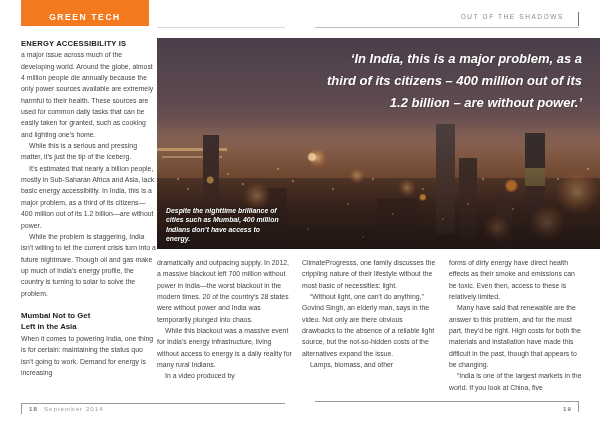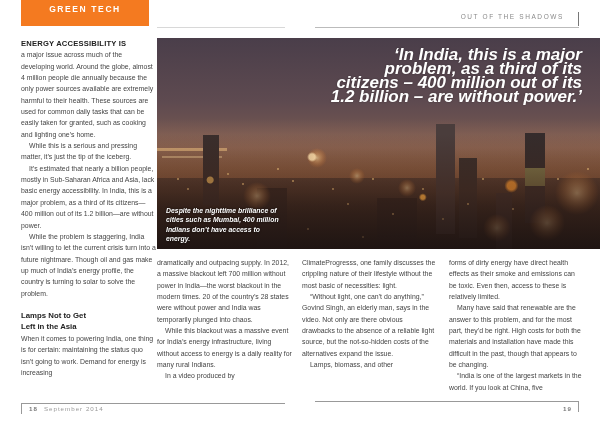--- a/index.html
+++ b/index.html
@@ -4,21 +4,21 @@
 <style>
   html, body { margin: 0; padding: 0; }
   body {
     width: 600px; height: 424px; overflow: hidden; position: relative;
     background: #ffffff; font-family: "Liberation Sans", sans-serif; color: #3a3a3a;
   }
   .section-tab {
     position: absolute; left: 21px; top: 0; width: 128px; height: 26px;
     background: #f47a20; color: #ffffff; font-weight: bold; font-size: 8.5px;
     letter-spacing: 1.6px; text-align: center; line-height: 18px;
-    box-sizing: border-box;
+    padding-top: 8px; box-sizing: border-box;
   }
   .header-rule-left {
     position: absolute; left: 157px; top: 27px; width: 128px; height: 1px; background: #d8d8d8;
   }
   .running-head {
     position: absolute; right: 36px; top: 13px; font-size: 6.5px; letter-spacing: 1.6px; color: #8a8a8a;
   }
   .running-head-bar {
     position: absolute; left: 578px; top: 12px; width: 1px; height: 14px; background: #777;
   }
@@ -34,21 +34,21 @@
     background:
       radial-gradient(circle at 12% 40%, rgba(255,190,90,0.5) 0 3px, transparent 4px),
       radial-gradient(circle at 35% 20%, rgba(255,230,180,0.7) 0 3px, transparent 5px),
       radial-gradient(circle at 60% 55%, rgba(255,170,60,0.6) 0 2px, transparent 4px),
       radial-gradient(circle at 80% 45%, rgba(255,150,40,0.55) 0 4px, transparent 7px),
       linear-gradient(180deg, rgba(120,80,50,0.0) 0%, rgba(60,35,25,0.6) 50%, rgba(30,20,18,0.9) 100%);
   }
   .lights { position: absolute; inset: 0; }
   .pull-quote {
     position: absolute; right: 18px; top: 10px; width: 260px; text-align: right;
-    color: #ffffff; font-weight: bold; font-style: italic; font-size: 17px; line-height: 14px;
+    color: #ffffff; font-weight: bold; font-style: italic; font-size: 13px; line-height: 22px;
     text-shadow: 0 0 2px rgba(0,0,0,0.3);
   }
   .caption {
     position: absolute; left: 9px; top: 168px; width: 120px;
     color: #ffffff; font-weight: bold; font-style: italic; font-size: 6.9px; line-height: 9.3px;
     text-shadow: 0 0 2px rgba(0,0,0,0.8);
   }
   .col { position: absolute; font-size: 6.9px; line-height: 11.35px; color: #444; }
   .col p { margin: 0; }
   .col p.indent { text-indent: 8px; }
@@ -137,21 +137,21 @@
   <div class="caption">Despite the nighttime brilliance of cities such as Mumbai, 400 million Indians don’t have access to energy.</div>
 </div>
 
 <div class="col col1">
   <p><span class="lead">ENERGY ACCESSIBILITY IS</span></p>
   <p>a major issue across much of the developing world. Around the globe, almost 4 million people die annually because the only power sources available are extremely harmful to their health. These sources are used for common daily tasks that can be easily taken for granted, such as cooking and lighting one’s home.</p>
   <p class="indent">While this is a serious and pressing matter, it’s just the tip of the iceberg.</p>
   <p class="indent">It’s estimated that nearly a billion people, mostly in Sub-Saharan Africa and Asia, lack basic energy accessibility. In India, this is a major problem, as a third of its citizens—400 million out of its 1.2 billion—are without power.</p>
   <p class="indent">While the problem is staggering, India isn’t willing to let the current crisis turn into a future nightmare. Though oil and gas make up much of India’s energy profile, the country is turning to solar to solve the problem.</p>
   <p class="subhead">
-    <span>Lamps Not to Get</span><br>
+    <span>Mumbai Not to Get</span><br>
     <span>Left in the Asia</span>
   </p>
   <p>When it comes to powering India, one thing is for certain: maintaining the status quo isn’t going to work. Demand for energy is increasing</p>
 </div>
 
 <div class="col col2">
   <p>dramatically and outpacing supply. In 2012, a massive blackout left 700 million without power in India—the worst blackout in the modern times. 20 of the country’s 28 states were without power and India was temporarily plunged into chaos.</p>
   <p class="indent">While this blackout was a massive event for India’s energy infrastructure, living without access to energy is a daily reality for many rural Indians.</p>
   <p class="indent">In a video produced by</p>
 </div>

